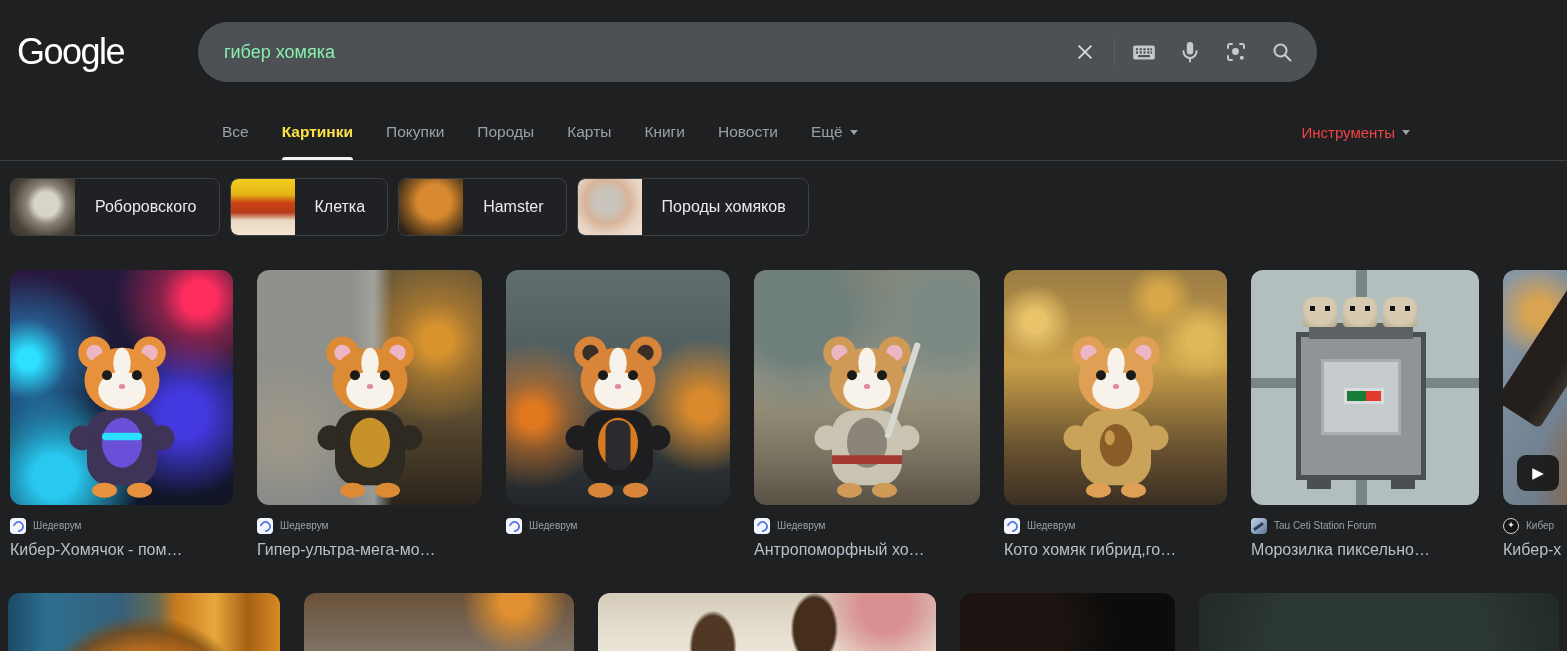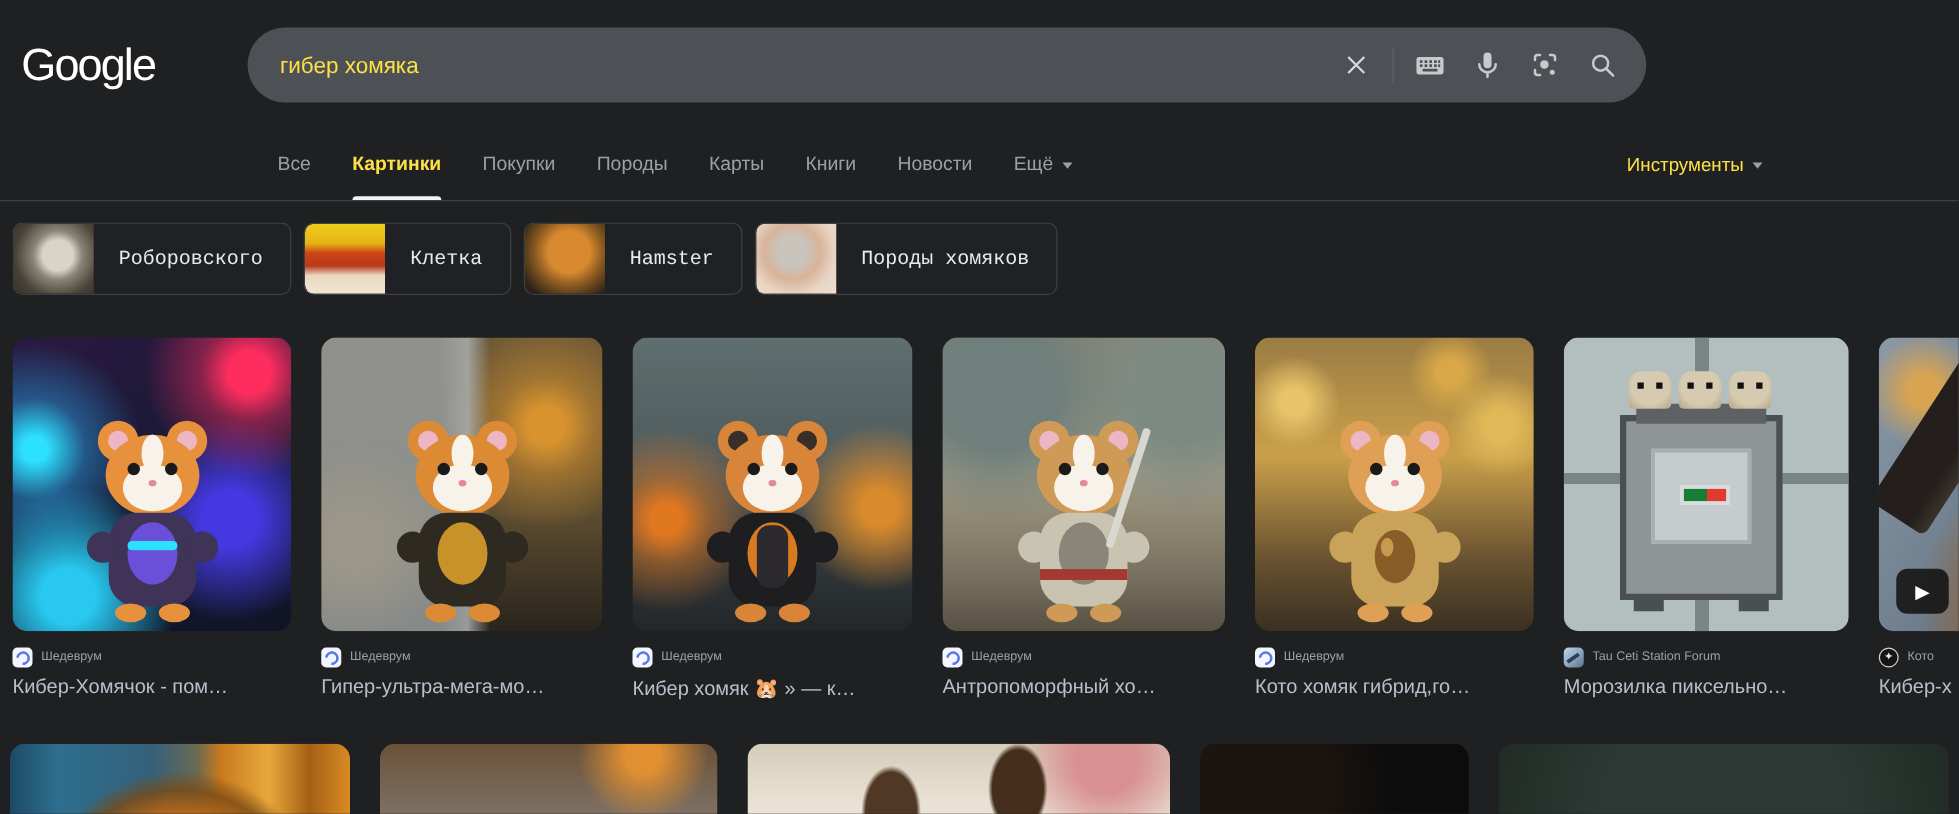--- a/index.html
+++ b/index.html
@@ -11,35 +11,35 @@
   }
   
   .header { display:flex; align-items:flex-start; padding:22px 0 0 17px; height:104px; }
   .logo { font-size:36px; font-weight:500; color:#fff; letter-spacing:-1.5px; line-height:60px; width:118px; cursor:pointer; }
   .searchbar {
     margin-left:63px; width:1119px; height:60px; background:#4d5156;
     border-radius:30px; display:flex; align-items:center; padding:0 22px 0 26px;
   }
   .searchbar input {
     flex:1; background:transparent; border:none; outline:none;
-    font-family:"Liberation Sans", sans-serif; font-size:18px; color:#fde047;
+    font-family:"Liberation Sans", sans-serif; font-size:18px; color:#86efac;
   }
   .sb-icon { width:26px; height:26px; display:flex; align-items:center; justify-content:center; cursor:pointer; flex:none; }
   .sb-icon svg { display:block; }
   .sb-divider { width:1px; height:28px; background:#5f6368; margin:0 16px; flex:none; }
   .sb-gap { width:20px; flex:none; }
   
   .tabbar { display:flex; align-items:center; height:57px; padding-left:222px; border-bottom:1px solid #3c4043; }
   .tab { position:relative; height:100%; display:flex; align-items:center; font-size:15.5px; color:#9aa0a6; cursor:pointer; margin-right:33px; white-space:nowrap; }
   .tab.active { color:#fde047; font-weight:700; }
   .tab.active .tab-underline { position:absolute; left:0; right:0; bottom:0; height:3px; background:#f1f3f4; border-radius:3px 3px 0 0; }
   .caret { display:inline-block; width:0; height:0; border-left:4.5px solid transparent; border-right:4.5px solid transparent; border-top:5px solid #9aa0a6; margin-left:7px; }
-  .tools { margin-left:auto; margin-right:157px; display:flex; align-items:center; font-size:15px; color:#fde047; cursor:pointer; white-space:nowrap; }
-  
-  .chips { display:flex; gap:10px; margin:17px 16px 0 10px; height:58px; overflow:hidden;font-family:Liberation Mono, monospace; }
+  .tools { margin-left:auto; margin-right:157px; display:flex; align-items:center; font-size:15px; color:#ef4444; cursor:pointer; white-space:nowrap; }
+  
+  .chips { display:flex; gap:10px; margin:17px 16px 0 10px; height:58px; overflow:hidden; }
   .chip { display:flex; align-items:center; border:1px solid #3c4043; border-radius:8px; height:58px; cursor:pointer; flex:none; background:#202124; overflow:hidden; }
   .chip-thumb { width:64px; height:56px; flex:none; border-radius:7px 0 0 7px; }
   .chip-label { padding:0 22px 0 20px; font-size:16px; color:#e8eaed; white-space:nowrap; }
   .t1 { background:radial-gradient(circle at 55% 45%, #d8d4c8 0 26%, #8a8578 42%, #4a4238 72%, #35302a 100%); }
   .t2 { background:linear-gradient(180deg,#f0cd1e 0%,#e4b414 28%,#cc4416 42%,#b83a1a 60%,#ead9c2 74%,#f2e6d0 100%); }
   .t3 { background:radial-gradient(circle at 40% 45%, #b8a890 0 20%, #c9a23c 32%, #b8860f 62%, #9a7010 100%); }
   .t4 { background:radial-gradient(circle at 55% 40%, #d98a30 0 34%, #8a5a20 56%, #2e2318 86%); }
   .t5 { background:radial-gradient(circle at 50% 35%, #e8e4da 0 20%, #b89878 40%, #6a4a34 70%, #241a14 100%); }
   .t6 { background:radial-gradient(circle at 45% 40%, #c9c4bc 0 24%, #d8b49a 46%, #e8d4c4 70%, #f0e0d4 100%); }
   
@@ -319,21 +319,20 @@
           <rect x="50" y="84" width="20" height="40" rx="8" fill="#2c2a2e"></rect>
         <ellipse cx="46" cy="140" rx="10" ry="6" fill="#d8853a"></ellipse>
           <ellipse cx="74" cy="140" rx="10" ry="6" fill="#d8853a"></ellipse>
       </svg>
     </div>
     <div class="caption">
       <div class="src-row">
           <span class="fav fav-shed"></span>
           <span class="src-name">Шедеврум</span>
         </div>
-      <div class="title">Кибер хомяк 🐹 » — к…</div>
     </div>
   </div>
 
   <div class="card" style="width:226px">
     <div class="thumb art-c4">
       <svg class="hamster" width="150" height="188" viewBox="0 0 120 150">
         <circle cx="38" cy="30" r="13" fill="#cf9a55"></circle>
           <circle cx="82" cy="30" r="13" fill="#cf9a55"></circle>
           <circle cx="38" cy="30" r="6.5" fill="#edb6c4"></circle>
           <circle cx="82" cy="30" r="6.5" fill="#edb6c4"></circle>
@@ -419,21 +418,21 @@
   <div class="card" style="width:200px">
     <div class="thumb art-c7">
       <div class="gun"></div>
       <div class="play-badge">
           <span>▶</span>
         </div>
     </div>
     <div class="caption">
       <div class="src-row">
           <span class="fav fav-zen"><span>✦</span></span>
-          <span class="src-name">Кото</span>
+          <span class="src-name">Кибер</span>
         </div>
       <div class="title">Кибер-х</div>
     </div>
   </div>
 </div>
 
 <div class="row2">
   <div class="thumb2 art-b1" style="width:272px"></div>
   <div class="thumb2 art-b2" style="width:270px"></div>
   <div class="thumb2 art-b3" style="width:338px"></div>

